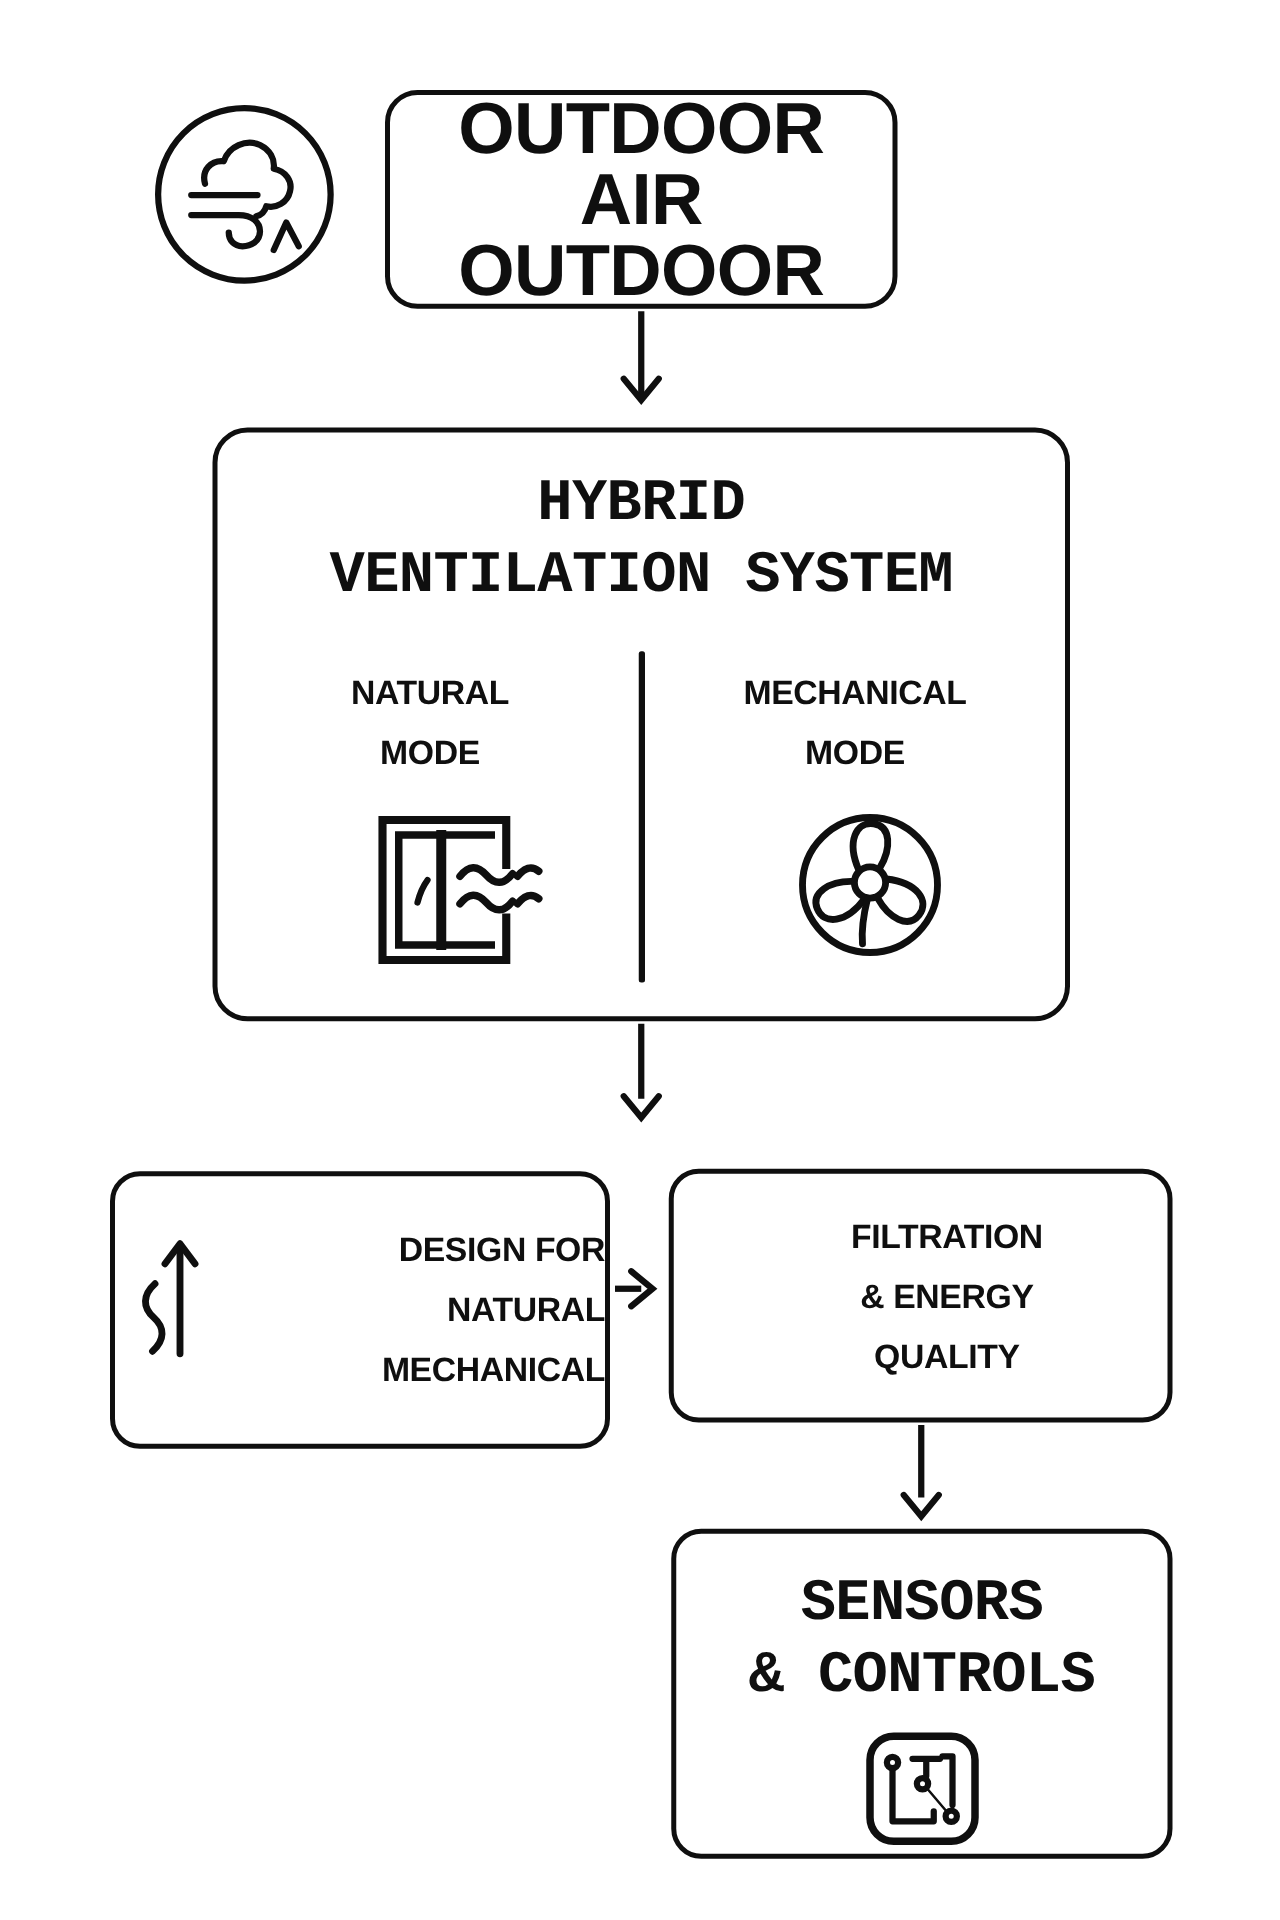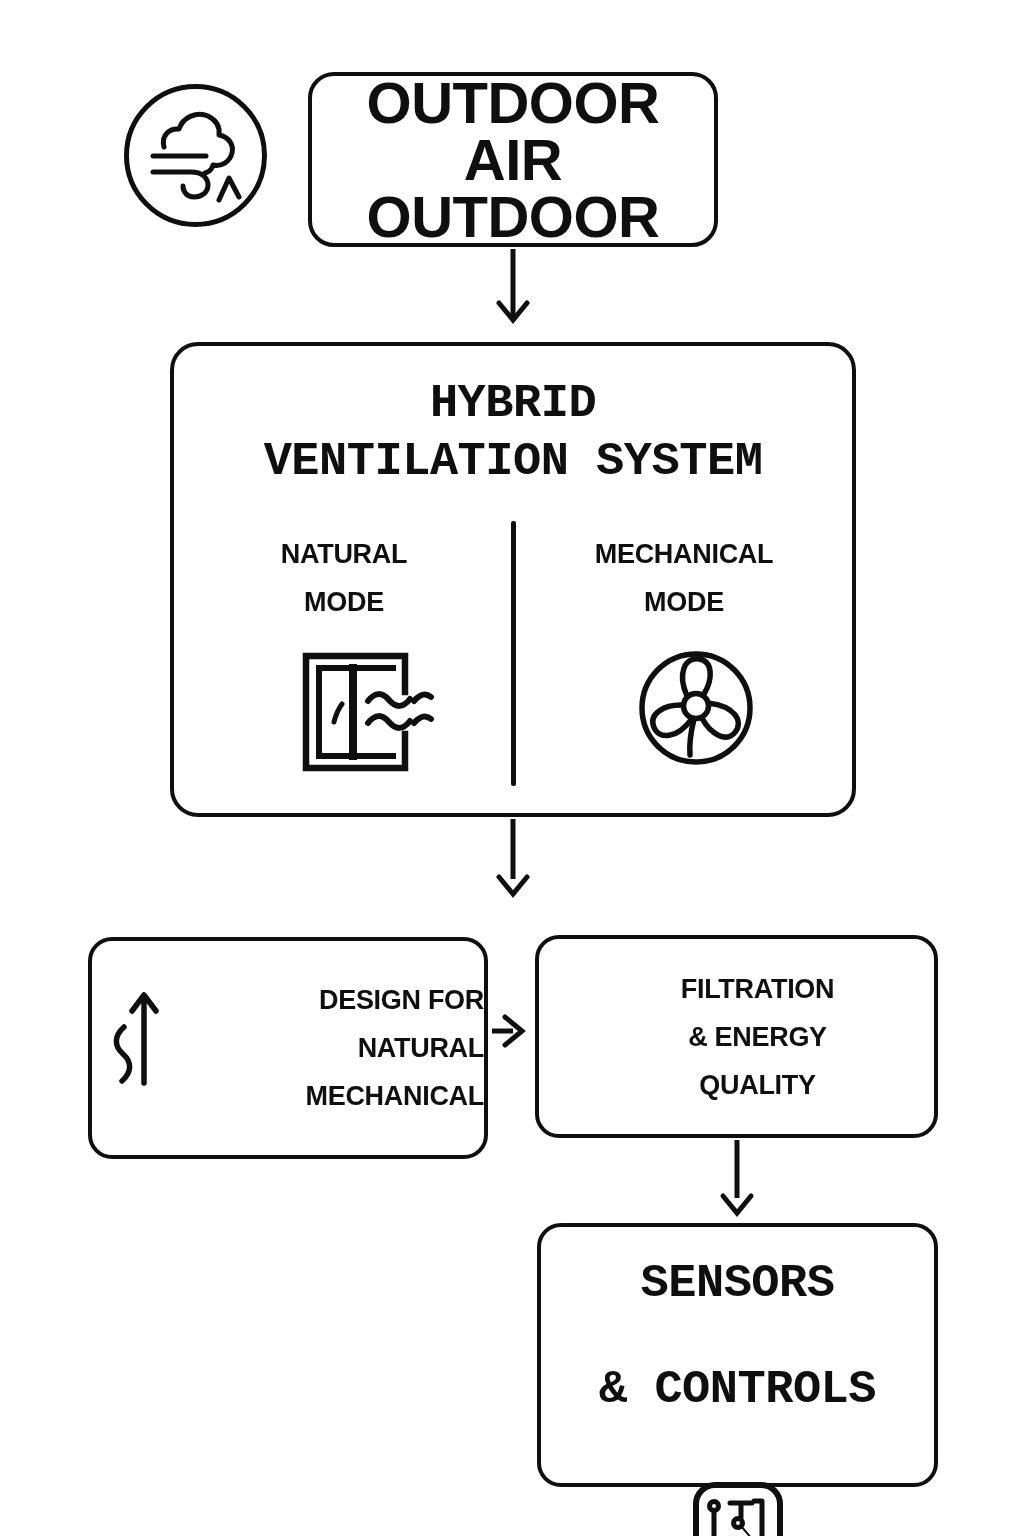--- a/index.html
+++ b/index.html
@@ -37,21 +37,21 @@
   #hybrid-title{margin-top:29px;}
   #hybrid-divider{position:absolute;left:337px;top:175px;width:4.5px;height:265px;background:var(--ink);border-radius:2px;}
   .mode-label{position:absolute;top:184px;text-align:center;}
   #natural-label{left:10px;width:320px;}
   #mechanical-label{left:345px;width:330px;}
   #window-icon{left:122px;top:300px;}
   #fan-icon{left:463px;top:303px;}
   #design-box{left:88px;top:937px;width:400px;height:222px;border-radius:24px;align-items:flex-end;}
   #stack-icon{left:12px;top:42px;}
   #filtration-box{left:535px;top:935px;width:403px;height:203px;border-radius:24px;padding-left:42px;}
-  #sensors-box{left:537px;top:1223px;width:401px;height:264px;border-radius:24px;justify-content:flex-start;padding-top:28px;gap:48px;}
+  #sensors-box{left:537px;top:1223px;width:401px;height:264px;border-radius:24px;justify-content:flex-start;padding-top:28px;}
   #circuit-icon{margin-top:12px;}
   #wind-circle-icon{left:123px;top:83px;}
   #connectors{position:absolute;left:0;top:0;pointer-events:none;}
 </style>
 </head>
 <body>
 
 <div class="canvas">
 
   <svg id="connectors" width="1024" height="1536" viewBox="0 0 1024 1536" fill="none" stroke="#0f0f0f" stroke-width="5">

